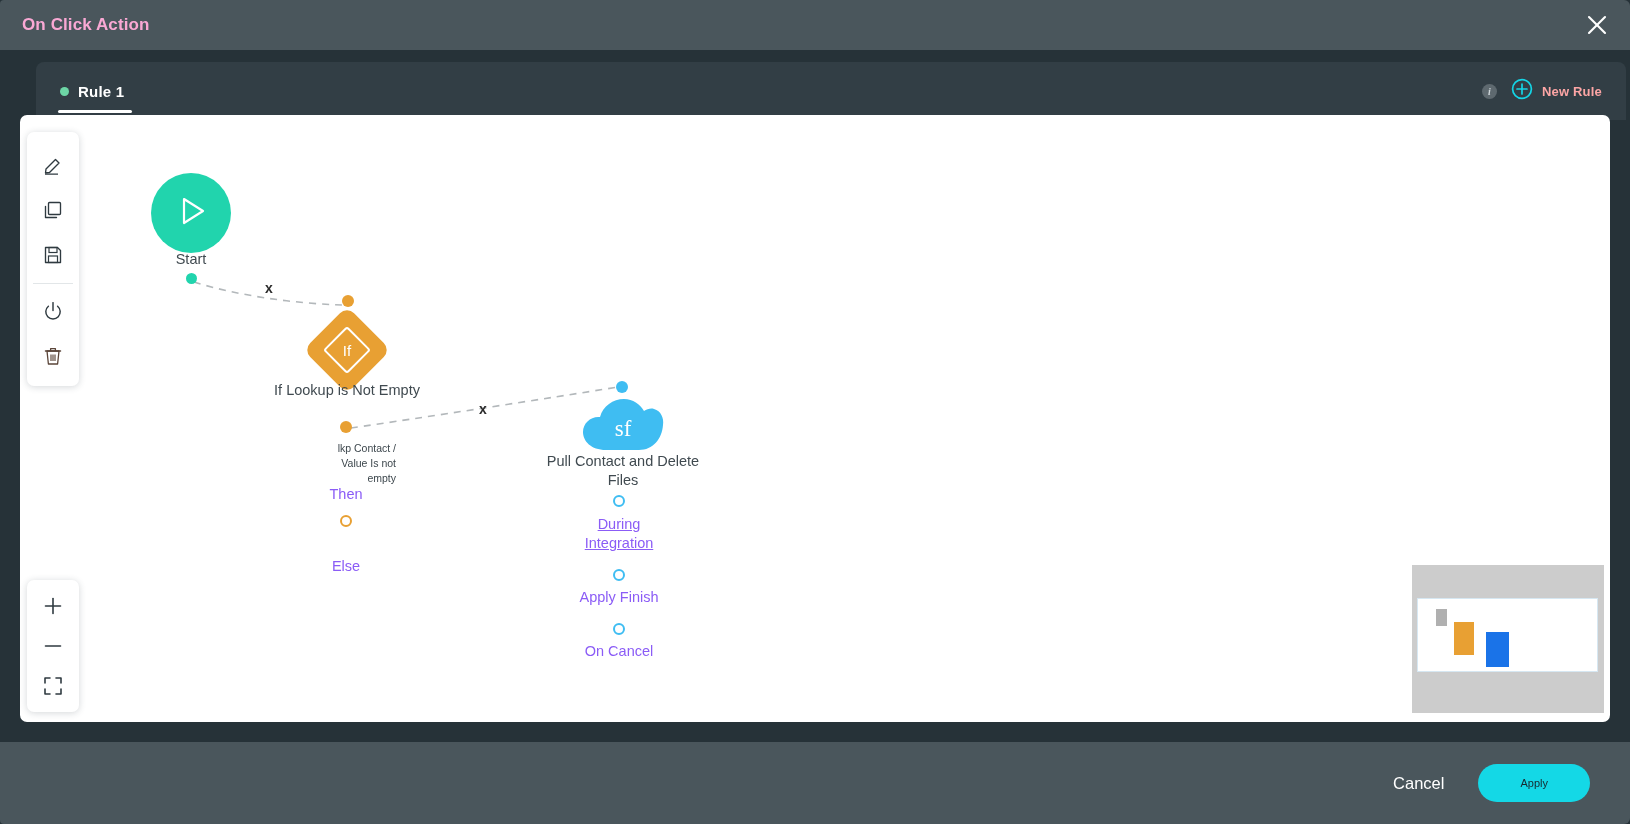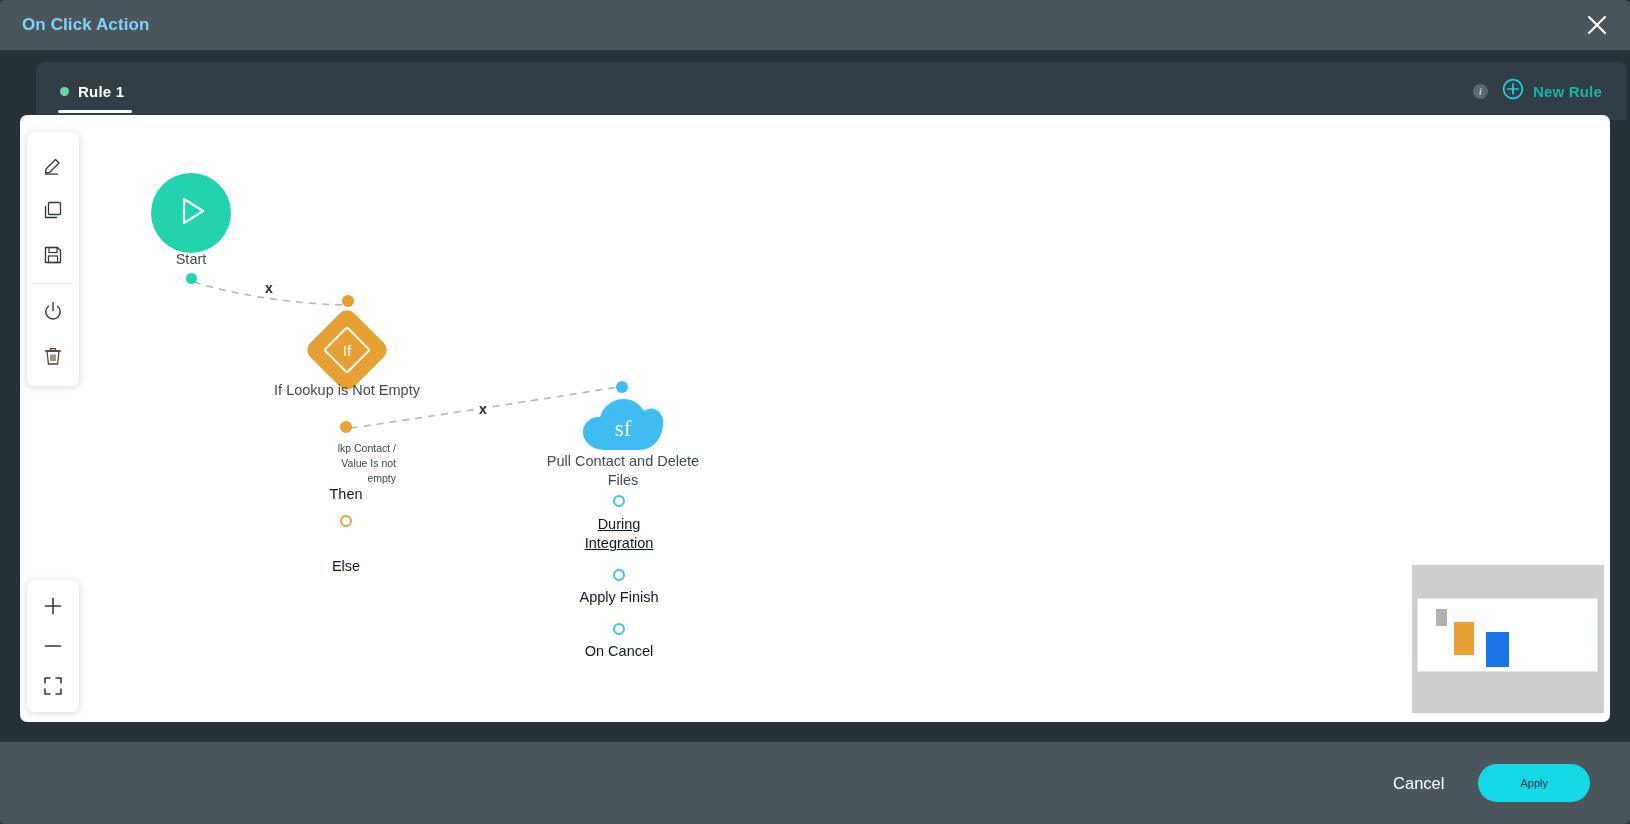--- a/index.html
+++ b/index.html
@@ -12,21 +12,21 @@
   #app { position: relative; width: 1630px; height: 824px; background: #263238; }
 
   
   .header {
     position: absolute; left: 0; top: 0; width: 1630px; height: 50px;
     background: #4a565c;
     border-top-left-radius: 4px; border-top-right-radius: 6px;
     display: flex; align-items: center; justify-content: space-between;
   }
   .header-title {
-    color: #7dd3fc; font-size: 17px; font-weight: bold;
+    color: #f9a8d4; font-size: 17px; font-weight: bold;
     letter-spacing: .1px; padding-left: 22px;
   }
   .close-btn {
     width: 50px; height: 50px; margin-right: 8px;
     display: flex; align-items: center; justify-content: center;
     cursor: pointer;
   }
   .close-btn svg { display: block; }
 
   
@@ -65,21 +65,21 @@
     background: #5e696f; color: #cfd6da;
     font-size: 10px; font-weight: bold; font-style: italic;
     display: flex; align-items: center; justify-content: center;
     font-family: "Liberation Serif", serif;
     cursor: pointer;
   }
   .new-rule-btn {
     display: flex; align-items: center; gap: 9px; cursor: pointer;
   }
   .new-rule-label {
-    color: #14b8a6; font-size: 15px; font-weight: bold; letter-spacing: .2px;
+    color: #fca5a5; font-size: 13px; font-weight: bold; letter-spacing: .2px;
   }
 
   
   .canvas {
     position: absolute; left: 20px; top: 115px;
     width: 1590px; height: 607px;
     background: #ffffff;
     border-radius: 7px;
     overflow: hidden;
   }
@@ -121,21 +121,21 @@
   }
 
   
   .node-label {
     position: absolute;
     color: #404a50; font-size: 14.5px; text-align: center;
     line-height: 19px; white-space: pre-line;
   }
   .port-label {
     position: absolute;
-    color: #0f172a; font-size: 14.5px; text-align: center; line-height: 19px;
+    color: #8b5cf6; font-size: 14.5px; text-align: center; line-height: 19px;
     white-space: pre-line;
   }
   .port-label-sm {
     position: absolute;
     color: #3d474d; font-size: 10.5px; text-align: center; line-height: 15px;
     white-space: pre-line;
   }
   .edge-x {
     position: absolute; color: #2b2b2b; font-size: 14px; font-weight: bold;
     cursor: pointer;

